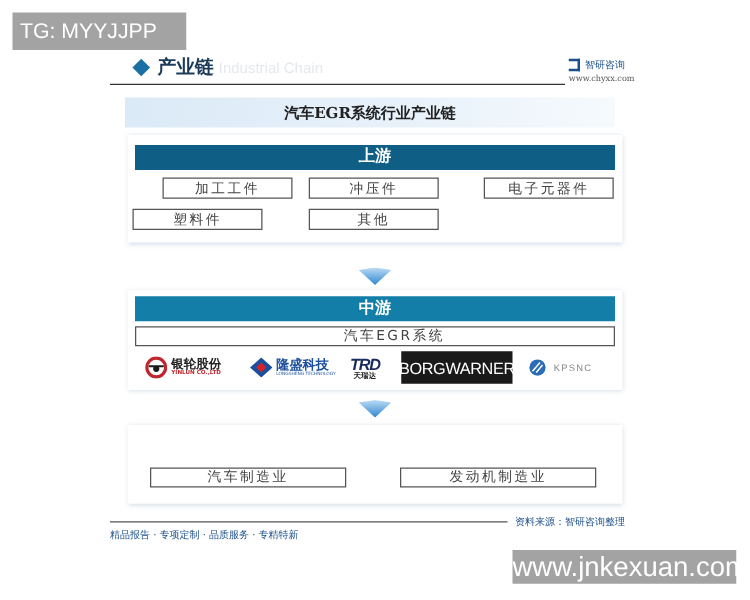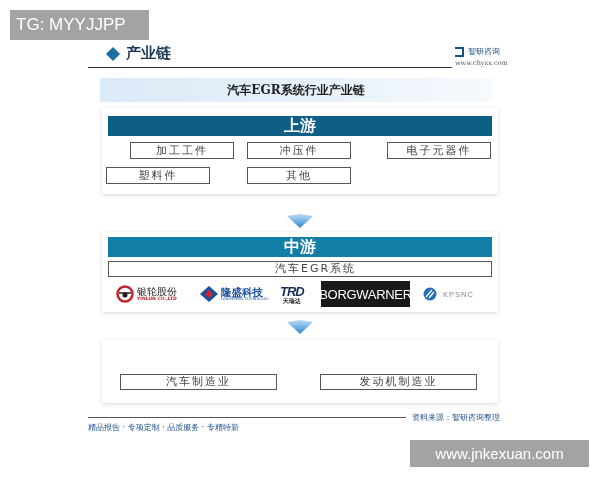--- a/index.html
+++ b/index.html
@@ -19,42 +19,43 @@
   .brand-logo { width:9px; height:10px; border:2px solid #1b4f8a; border-left:none; box-sizing:border-box; margin-right:4px; position:relative; }
   .brand-name { font-size:8px; color:#1b4f8a; }
   .brand-url { font-family:"DejaVu Serif", serif; font-size:6.5px; color:#555; margin-top:2px; }
   .title-bar { position:absolute; left:100px; top:78px; width:392px; height:24px;
                background:linear-gradient(90deg,#dbeaf7 0%,#e7f1fa 55%,#f6fafd 100%);
                text-align:center; line-height:24px; font-family:"DejaVu Serif", serif;
                font-size:12px; font-weight:bold; color:#222; }
   .section { position:absolute; left:102px; width:396px; background:#fff;
              box-shadow:0 1px 4px rgba(120,150,180,0.35); }
   .sec-head { position:absolute; left:6px; right:6px; height:20px; color:#fff; text-align:center;
-              line-height:20px; font-family:"DejaVu Serif", serif; font-size:16px; font-weight:bold; }
+              line-height:20px; font-family:"DejaVu Serif", serif; font-size:13px; font-weight:bold; }
   .box { position:absolute; border:1px solid #555; background:#fff; color:#444; font-size:11px;
          text-align:center; box-sizing:border-box; letter-spacing:2px; }
   .arrow { position:absolute; width:26px; height:14px; }
   .logos { position:absolute; left:6px; right:6px; top:49px; height:26px; }
   .logo { position:absolute; top:0; height:26px; display:flex; align-items:center; }
   .footer-line { position:absolute; left:88px; top:417px; width:318px; height:1px; background:#555; }
   .footer-left { position:absolute; left:88px; top:422px; font-size:8px; color:#1b4f8a; }
   .footer-right { position:absolute; left:412px; top:412px; font-size:8px; color:#1b4f8a; }
   .url-badge { position:absolute; left:410px; top:440px; width:179px; height:27px; background:#a3a3a3;
-               color:#fff; font-family:"Liberation Sans", sans-serif; font-size:15px; line-height:27px;
+               color:#fff; font-family:"Liberation Sans", sans-serif; font-size:22px; line-height:27px;
                text-align:center; }
 </style>
 </head>
 <body>
 
 <div class="tg-badge">TG: MYYJJPP</div>
 
 <div class="header">
   <div class="header-title">
     <div class="diamond"></div>
     <span class="t">产业链</span>
+    <span class="header-ghost">Industrial Chain</span>
   </div>
 </div>
 <div class="header-line"></div>
 <div class="brand">
   <div class="brand-row">
     <div class="brand-logo"></div>
     <span class="brand-name">智研咨询</span>
   </div>
   <div class="brand-url">www.chyxx.com</div>
 </div>
@@ -84,21 +85,21 @@
   <div class="sec-head" style="top:5px;background:#137ea8;">中游</div>
   <div class="box" style="left:6px;top:29px;width:384px;height:16px;line-height:14px;padding-left:31px;">汽车EGR系统</div>
   <div class="logos">
     <div class="logo" style="left:8px;">
       <svg width="18" height="18" viewBox="0 0 18 18">
         <circle cx="9" cy="9" r="7.5" fill="none" stroke="#c0262d" stroke-width="2.5"></circle>
         <circle cx="9" cy="10" r="2.5" fill="#1a1a1a"></circle>
         <path d="M3 8 L15 8" stroke="#1a1a1a" stroke-width="1.5"></path>
       </svg>
       <div style="margin-left:3px;line-height:1;">
-        <div style="font-size:10px;font-weight:normal;color:#222;">银轮股份</div>
+        <div style="font-size:10px;font-weight:bold;color:#222;">银轮股份</div>
         <div style="font-size:4.5px;color:#c0262d;font-weight:bold;">YINLUN CO.,LTD</div>
       </div>
     </div>
     <div class="logo" style="left:92px;">
       <svg width="18" height="16" viewBox="0 0 18 16">
         <polygon points="9,0 18,8 9,16 0,8" fill="#1b4f9c"></polygon>
         <polygon points="9,4 13,8 9,12 5,8" fill="#d6232a"></polygon>
       </svg>
       <div style="margin-left:3px;line-height:1;">
         <div style="font-size:10.5px;font-weight:bold;color:#1b4f9c;">隆盛科技</div>

